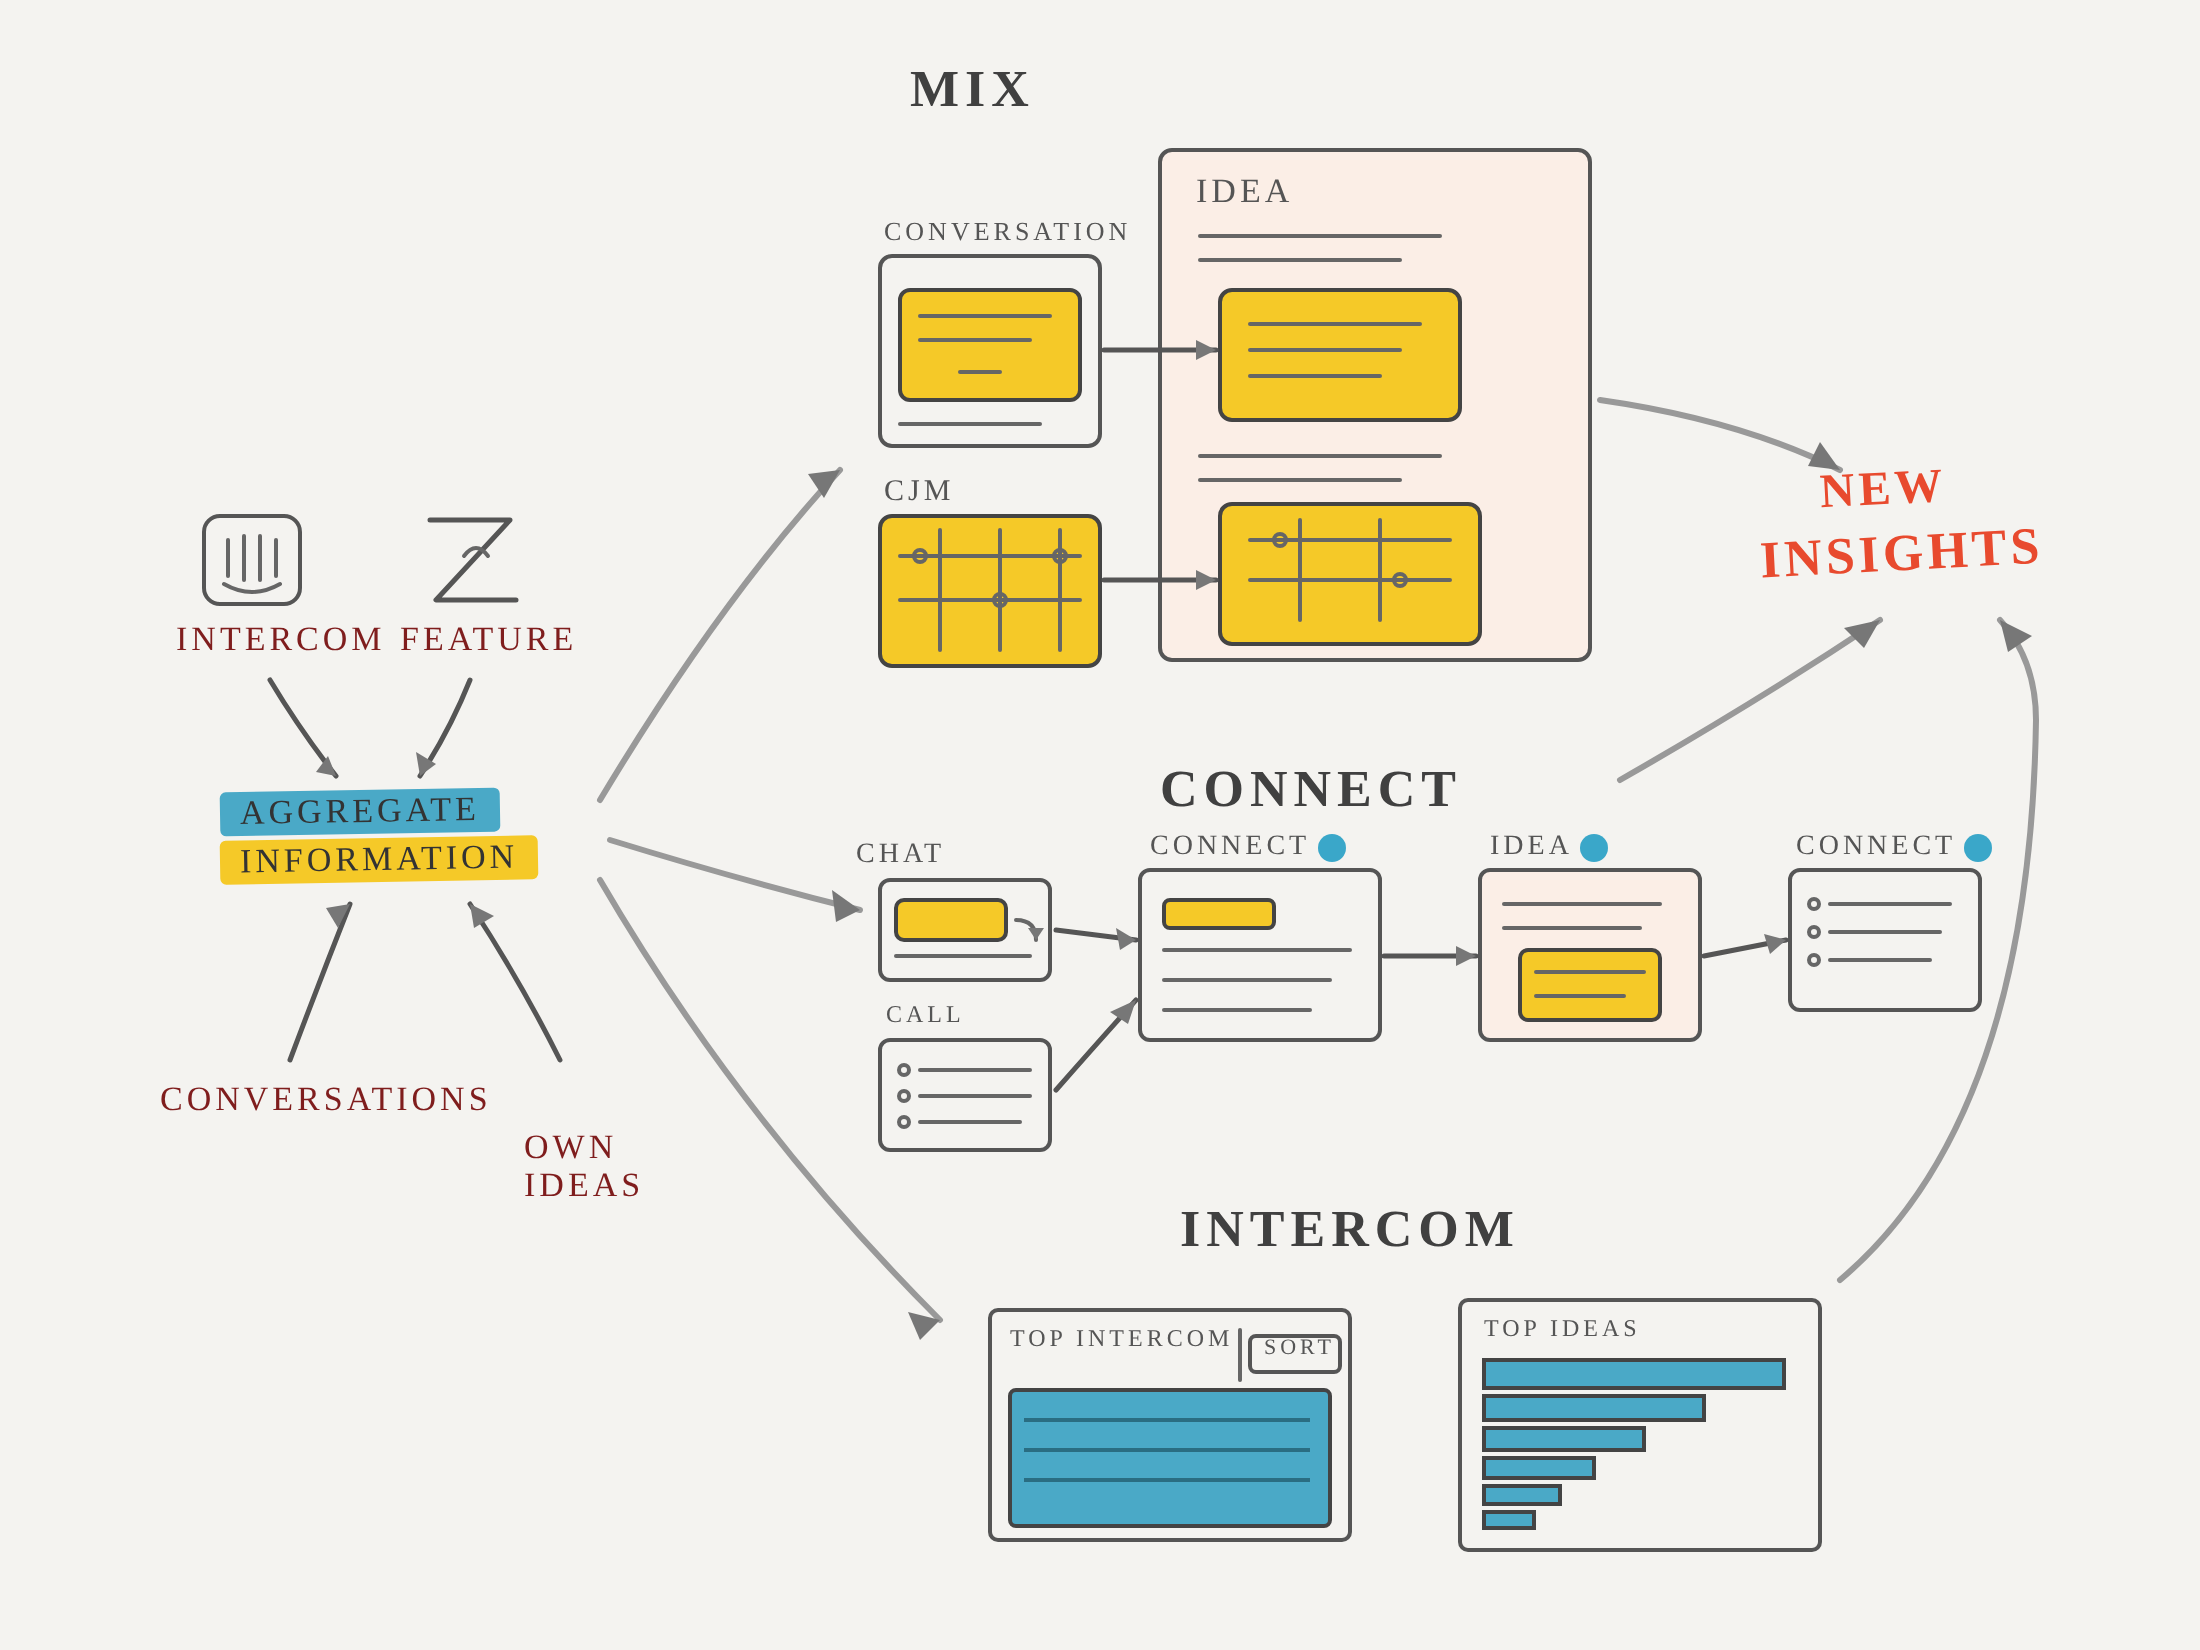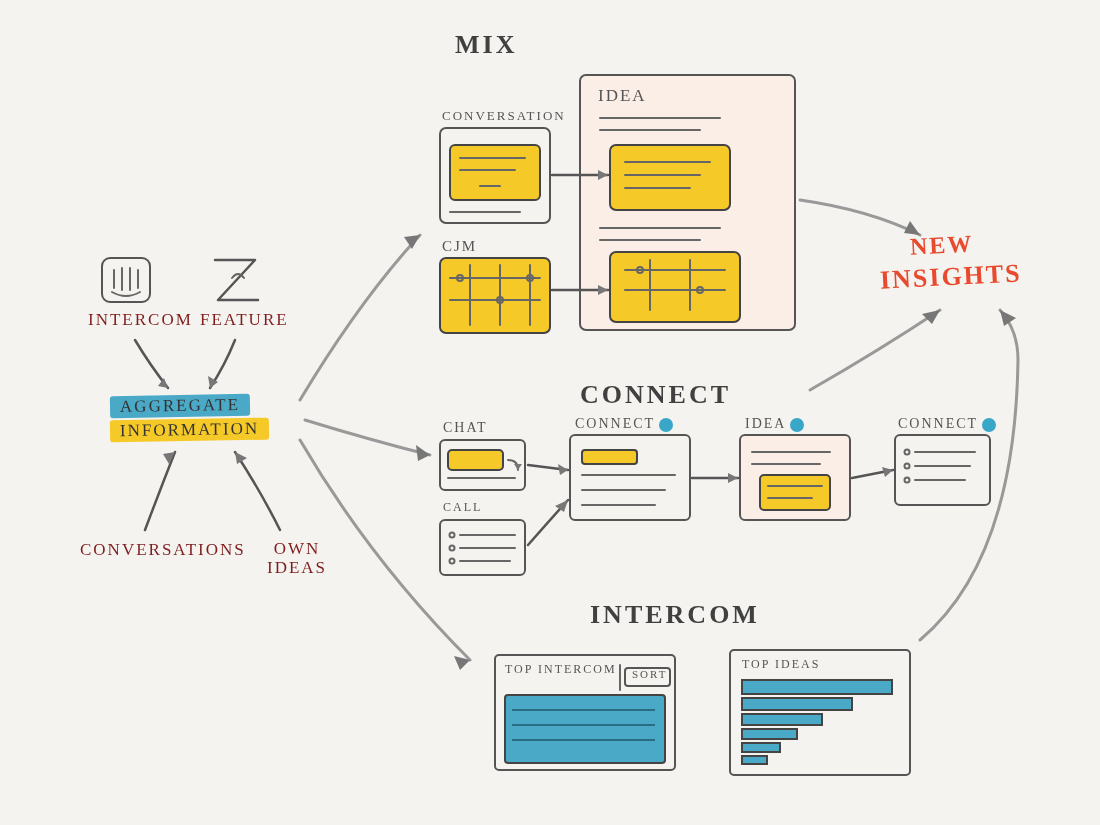--- a/index.html
+++ b/index.html
@@ -170,36 +170,36 @@
   <rect class="fill-b" x="742" y="756" width="25" height="8"></rect>
 
   <path class="ghost" d="M920 640 Q1015 560 1018 360 Q1018 330 1000 310"></path>
   <path class="arrowhead" fill="#999" d="M1000 310 l4 16 l12 -8 z"></path>
 
 </svg>
 
 <div class="abs hand lbl" style="left:88px;top:310px">INTERCOM</div>
 <div class="abs hand lbl" style="left:200px;top:310px">FEATURE</div>
 <div class="abs hand lbl" style="left:80px;top:540px">CONVERSATIONS</div>
-<div class="abs hand lbl" style="left:262px;top:540px;line-height:1.1;width:70px;text-align:center">OWN IDEAS</div>
+<div class="abs hand lbl" style="left:262px;top:565px;line-height:1.1;width:70px;">OWN IDEAS</div>
 
 <div class="abs" style="left:110px;top:395px">
   <span class="hlt-blue hand" style="background:#4aa9c7">AGGREGATE</span><br>
   <span class="hlt-yellow hand" style="background:#f5c928;margin-top:2px">INFORMATION</span>
 </div>
 
 <div class="abs hand big" style="left:455px;top:30px">MIX</div>
 <div class="abs hand big" style="left:580px;top:380px">CONNECT</div>
 <div class="abs hand big" style="left:590px;top:600px">INTERCOM</div>
 
 <div class="abs hand" style="left:442px;top:108px;font-size:13px">CONVERSATION</div>
 <div class="abs hand" style="left:442px;top:238px;font-size:15px">CJM</div>
 <div class="abs hand" style="left:598px;top:86px;font-size:17px">IDEA</div>
 
-<div class="abs hand" style="left:443px;top:420px;font-size:14px">CHAT</div>
+<div class="abs hand" style="left:428px;top:420px;font-size:14px">CHAT</div>
 <div class="abs hand" style="left:443px;top:500px;font-size:12px">CALL</div>
 <div class="abs hand" style="left:575px;top:416px;font-size:14px"><span>CONNECT</span><span class="dot"></span></div>
 <div class="abs hand" style="left:745px;top:416px;font-size:14px"><span>IDEA</span><span class="dot"></span></div>
 <div class="abs hand" style="left:898px;top:416px;font-size:14px"><span>CONNECT</span><span class="dot"></span></div>
 
 <div class="abs hand" style="left:505px;top:662px;font-size:12px">TOP INTERCOM</div>
 <div class="abs hand" style="left:632px;top:668px;font-size:11px">SORT</div>
 <div class="abs hand" style="left:742px;top:657px;font-size:12px">TOP IDEAS</div>
 
 <div class="abs hand red" style="left:910px;top:232px;font-size:24px;transform:rotate(-3deg)">NEW</div>

